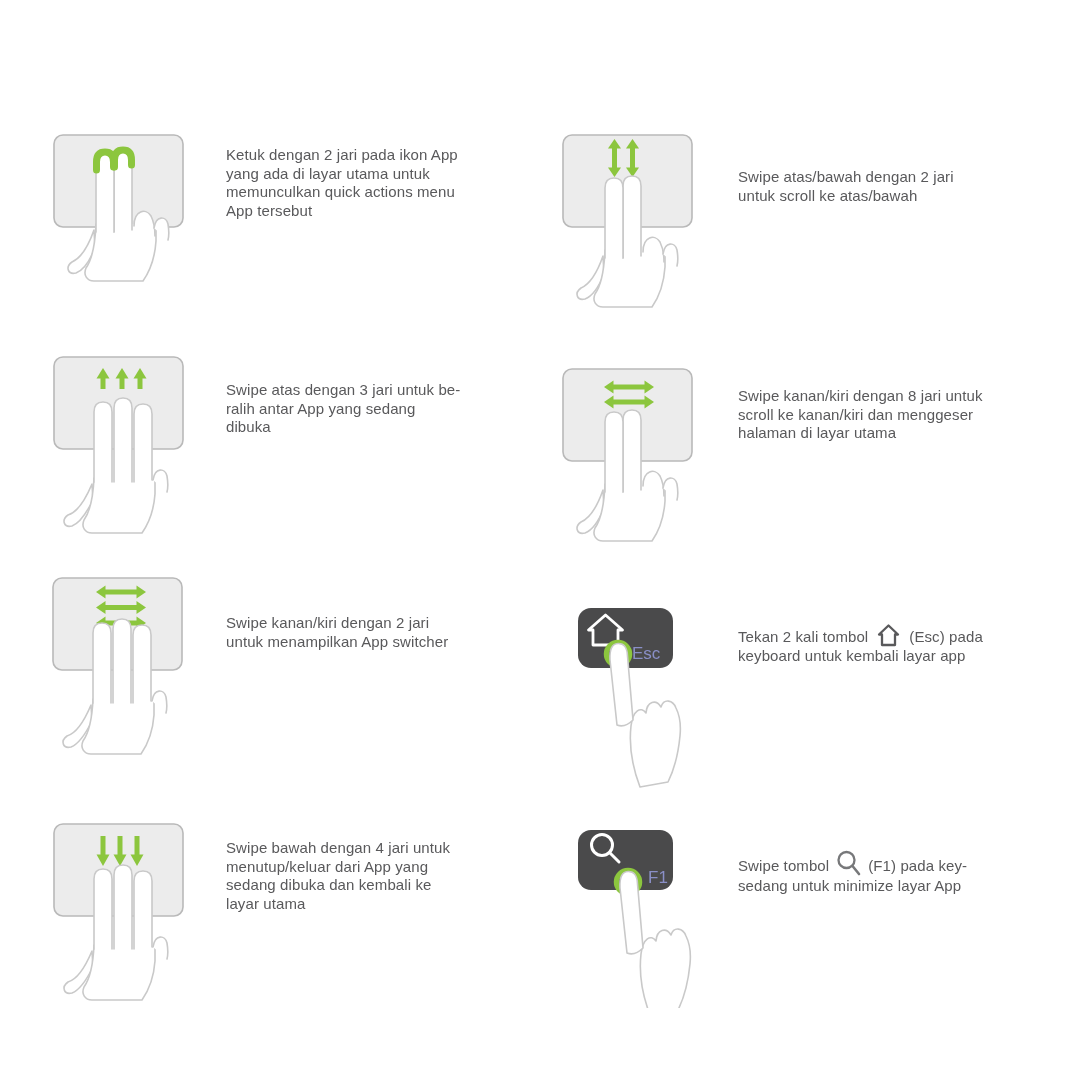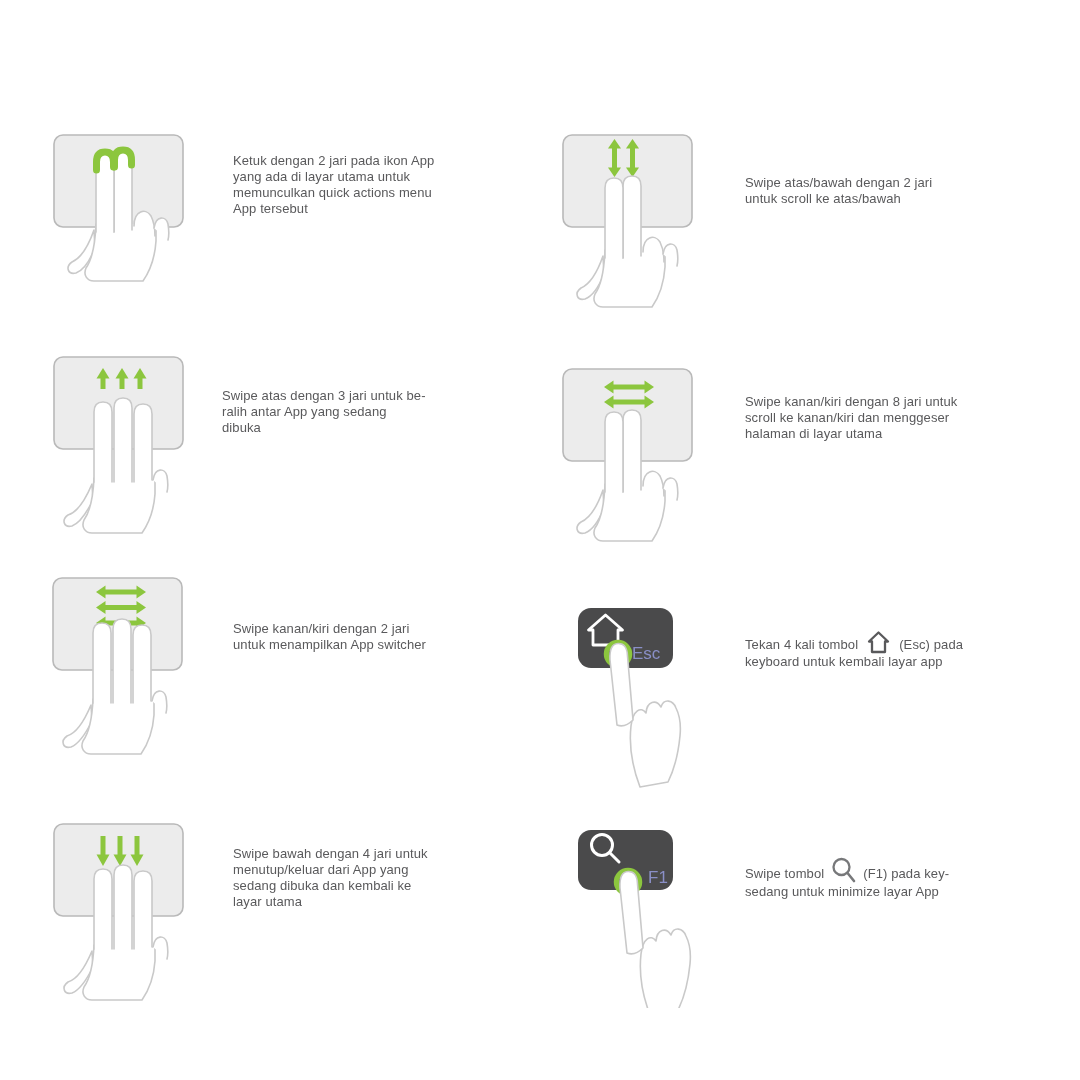--- a/index.html
+++ b/index.html
@@ -1,38 +1,38 @@
 <!DOCTYPE html>
 <html><head>
 <meta charset="utf-8">
 <style>
   html,body{margin:0;padding:0}
   body{width:1080px;height:1080px;position:relative;background:#ffffff;overflow:hidden;
        font-family:"Liberation Sans",sans-serif}
   .illus{position:absolute}
-  .caption{position:absolute;margin:15px;font-size:13px;line-height:1.24;color:#59595B;
+  .caption{position:absolute;margin:8px;font-size:15px;line-height:1.24;color:#59595B;
            white-space:pre-line;letter-spacing:.1px}
   .inline-icon{display:inline-block;vertical-align:-5px;margin:0 7px}
 
   
   .pad{fill:#ECECEC;stroke:#B9B9B9;stroke-width:1.6}
   .hand path{fill:#ffffff;stroke:#C9C9C9;stroke-width:1.6;stroke-linecap:round;stroke-linejoin:round}
   .arr .shaft{stroke:#8CC63E;stroke-width:5;fill:none}
   .arr .head{fill:#8CC63E;stroke:none}
   .tipline{stroke:#8CC63E;stroke-width:7;fill:none;stroke-linecap:round}
   .key{fill:#4A4A4B}
   .key-icon{fill:none;stroke:#ffffff;stroke-width:2.8;stroke-linejoin:round;stroke-linecap:round}
   .key-icon-stroke{fill:none;stroke:#ffffff;stroke-width:3;stroke-linecap:round}
   .key-label{fill:#8A8FC7;font-family:"Liberation Sans",sans-serif;font-size:17px}
   .ring{fill:none;stroke:#8CC63E;stroke-width:5.5}
 
   
   .i1{left:53px;top:134px}   .c1{left:218px;top:138px;width:320px}
   .i2{left:562px;top:134px}  .c2{left:730px;top:160px;width:345px}
-  .i3{left:53px;top:356px}   .c3{left:207px;top:373px;width:320px}
+  .i3{left:53px;top:356px}   .c3{left:218px;top:373px;width:320px}
   .i4{left:562px;top:368px}  .c4{left:730px;top:379px;width:345px}
   .i5{left:52px;top:577px}   .c5{left:218px;top:606px;width:320px}
   .i6{left:576px;top:606px}  .c6{left:730px;top:614px;width:345px}
   .i7{left:53px;top:823px}   .c7{left:218px;top:831px;width:320px}
   .i8{left:576px;top:828px}  .c8{left:730px;top:842px;width:345px}
 </style>
 </head>
 <body>
 
 <svg width="0" height="0" style="position:absolute" aria-hidden="true">
@@ -148,21 +148,21 @@
 
 <div class="illus i6">
   <svg width="131" height="190" viewBox="0 0 131 190">
     <rect class="key" x="2" y="2" width="95" height="60" rx="13"></rect>
     <path class="key-icon" d="M17,39 V24 H12.5 L29.5,9 L46.5,24 H42 V39 Z"></path>
     <text class="key-label" x="56" y="53">Esc</text>
     <circle class="ring" cx="42" cy="48" r="11.5"></circle>
     <use href="#press-hand"></use>
   </svg>
 </div>
-<p class="caption c6"><span>Tekan 4 kali tombol</span><svg class="inline-icon" width="27" height="25" viewBox="0 0 27 25">
+<p class="caption c6"><span>Tekan 2 kali tombol</span><svg class="inline-icon" width="27" height="25" viewBox="0 0 27 25">
       <path d="M7,23 V12.5 H4 L13.5,3.5 L23,12.5 H20 V23 Z" fill="none" stroke="#59595B" stroke-width="2.3" stroke-linejoin="round"></path>
     </svg><span>(Esc) pada
 keyboard untuk kembali layar app</span></p>
 
 <div class="illus i7">
   <svg width="131" height="182" viewBox="0 0 131 182">
     <use href="#pad"></use>
     <use href="#arrow-down" x="50" y="13"></use>
     <use href="#arrow-down" x="67" y="13"></use>
     <use href="#arrow-down" x="84" y="13"></use>

